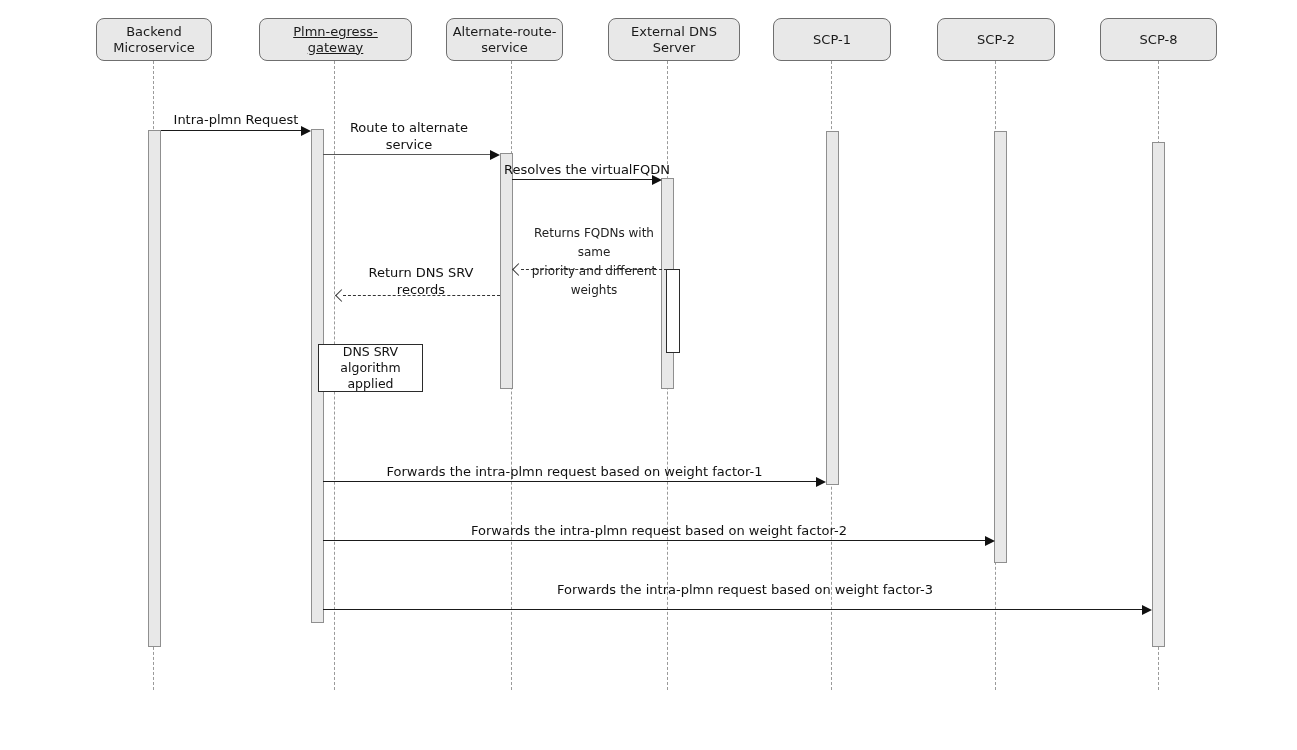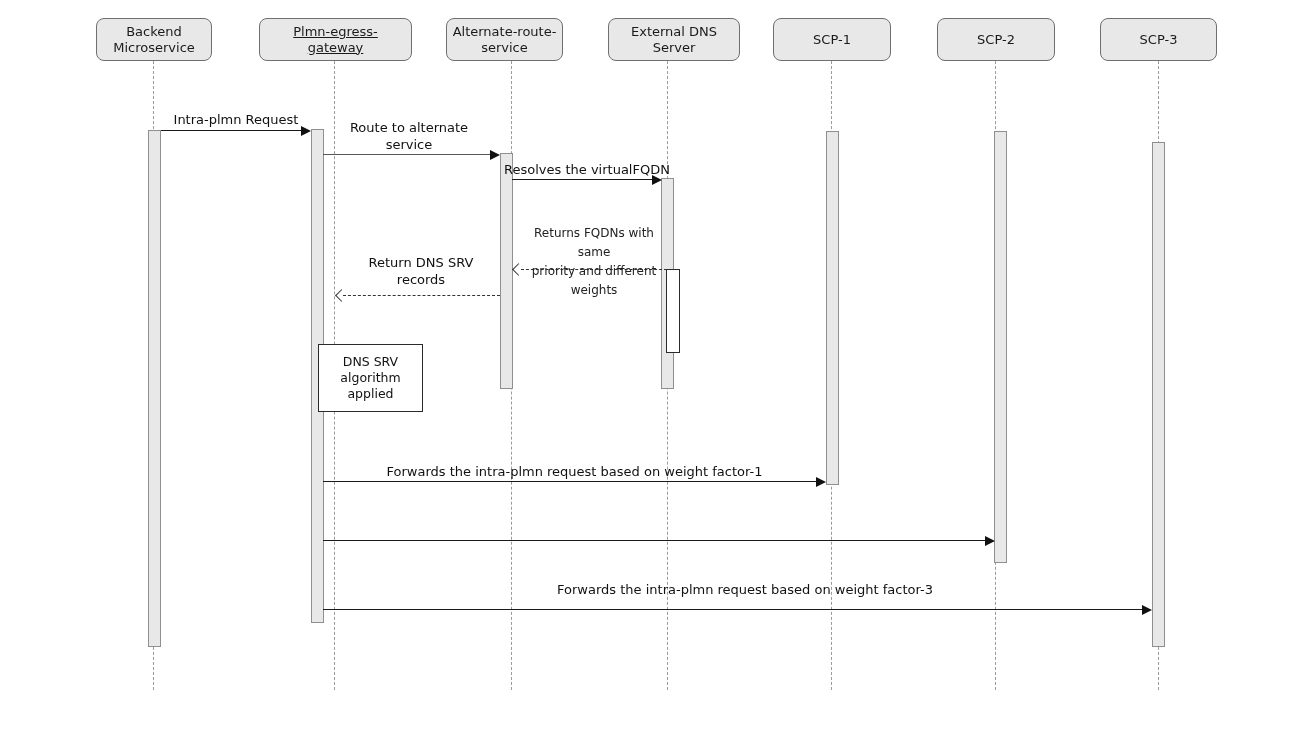--- a/index.html
+++ b/index.html
@@ -66,21 +66,21 @@
   <div class="participant" style="left:96px;width:116px;">Backend
 Microservice</div>
   <div class="participant" style="left:259px;width:153px;text-decoration:underline;">Plmn-egress-
 gateway</div>
   <div class="participant" style="left:446px;width:117px;">Alternate-route-
 service</div>
   <div class="participant" style="left:608px;width:132px;">External DNS
 Server</div>
   <div class="participant" style="left:773px;width:118px;">SCP-1</div>
   <div class="participant" style="left:937px;width:118px;">SCP-2</div>
-  <div class="participant" style="left:1100px;width:117px;">SCP-3</div>
+  <div class="participant" style="left:1100px;width:117px;">SCP-8</div>
 
   <div class="activation" style="left:148px;top:130px;height:517px;"></div>
   <div class="activation" style="left:311px;top:129px;height:494px;"></div>
   <div class="activation" style="left:500px;top:153px;height:236px;"></div>
   <div class="activation" style="left:661px;top:178px;height:211px;"></div>
   <div class="activation white" style="left:666px;top:269px;height:84px;"></div>
   <div class="activation" style="left:826px;top:131px;height:354px;"></div>
   <div class="activation" style="left:994px;top:131px;height:432px;"></div>
   <div class="activation" style="left:1152px;top:142px;height:505px;"></div>
 
@@ -95,33 +95,34 @@
 
   <div class="msg-label" style="left:497px;top:161px;width:180px;">Resolves the virtualFQDN</div>
   <div class="msg-line" style="left:512px;top:179px;width:142px;"></div>
   <div class="arrow-right" style="left:652px;top:175px;"></div>
 
   <div class="msg-label small" style="left:518px;top:224px;width:152px;">Returns FQDNs with same
 priority and different weights</div>
   <div class="msg-line dashed" style="left:521px;top:269px;width:146px;"></div>
   <div class="chevron-left" style="left:514px;top:265px;"></div>
 
-  <div class="msg-label" style="left:345px;top:254px;width:152px;">Return DNS SRV
+  <div class="msg-label" style="left:345px;top:264px;width:152px;">Return DNS SRV
 records</div>
   <div class="msg-line dashed" style="left:343px;top:295px;width:157px;"></div>
   <div class="chevron-left" style="left:337px;top:291px;"></div>
 
-  <div class="note" style="left:318px;top:344px;width:105px;height:68px;">DNS SRV
+  <div class="note" style="left:318px;top:344px;width:105px;height:48px;">DNS SRV
 algorithm
 applied</div>
 
   <div class="msg-label" style="left:323px;top:463px;width:503px;">Forwards the intra-plmn request based on weight factor-1</div>
   <div class="msg-line" style="left:323px;top:481px;width:497px;"></div>
   <div class="arrow-right" style="left:816px;top:477px;"></div>
 
+  <div class="msg-label" style="left:323px;top:522px;width:672px;">Forwards the intra-plmn request based on weight factor-2</div>
   <div class="msg-line" style="left:323px;top:540px;width:666px;"></div>
   <div class="arrow-right" style="left:985px;top:536px;"></div>
 
   <div class="msg-label" style="left:330px;top:581px;width:830px;">Forwards the intra-plmn request based on weight factor-3</div>
   <div class="msg-line" style="left:323px;top:609px;width:823px;"></div>
   <div class="arrow-right" style="left:1142px;top:605px;"></div>
 
 </div>
 
 </body></html>

